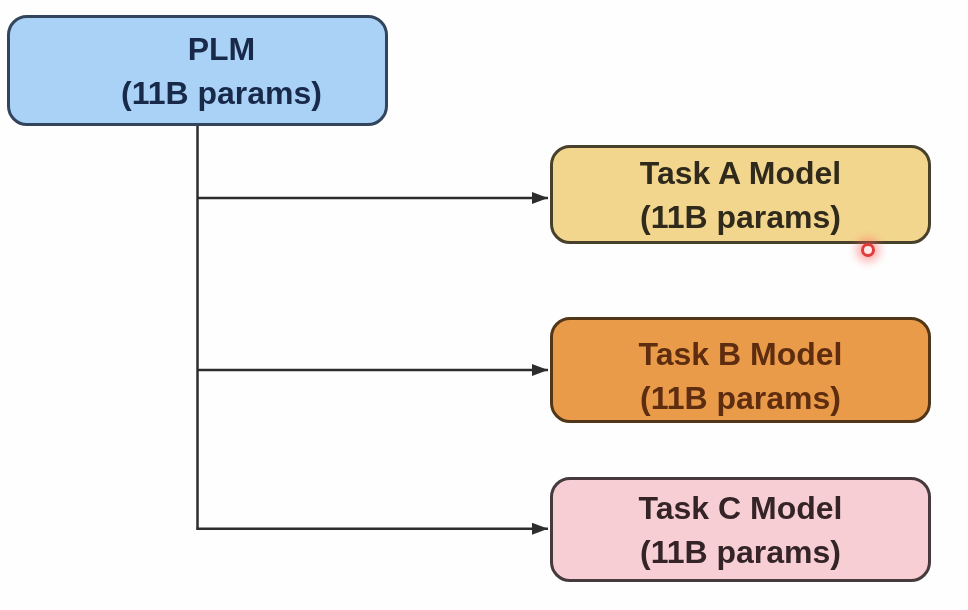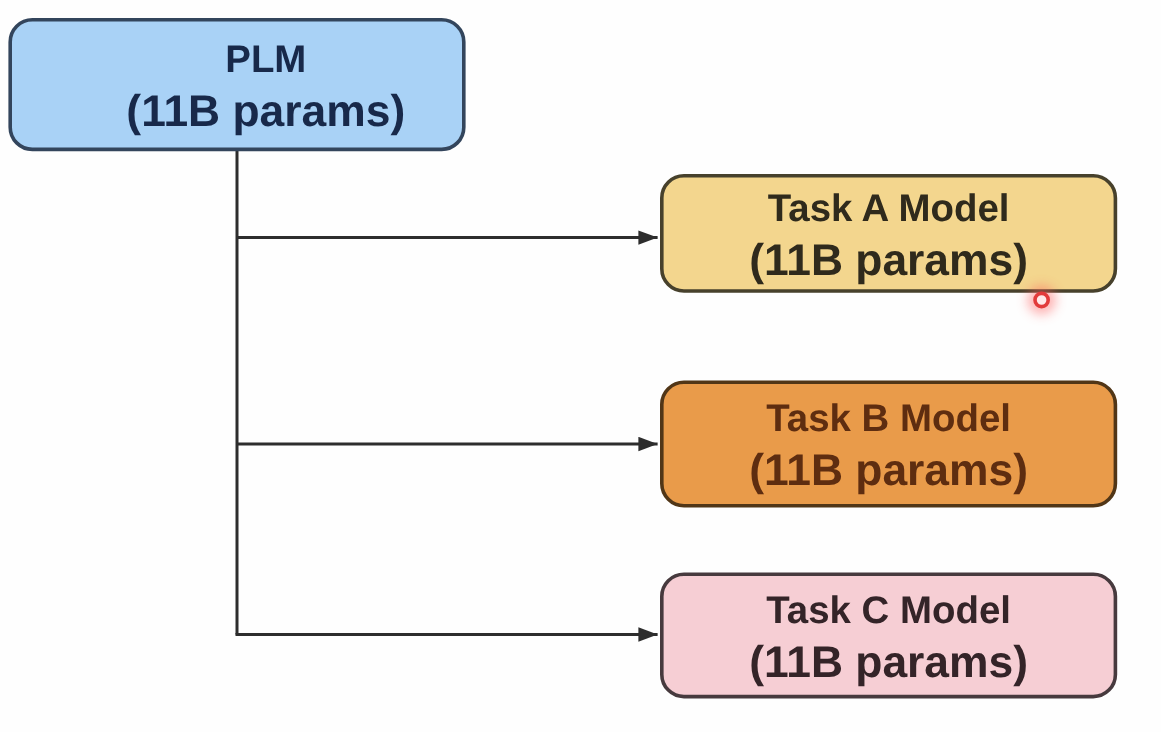--- a/index.html
+++ b/index.html
@@ -34,27 +34,27 @@
     justify-content: center;
     text-align: center;
     font-weight: bold;
   }
   .node .title {
     font-size: 32px;
     line-height: 44px;
     white-space: nowrap;
   }
   .node .subtitle {
-    font-size: 37px;
+    font-size: 32px;
     line-height: 44px;
     white-space: nowrap;
   }
   #node-plm    { left: 7px;   top: 15px;  width: 381px; height: 111px; padding-left: 48px; }
   #node-task-a { left: 550px; top: 145px; width: 381px; height: 99px; }
-  #node-task-b { left: 550px; top: 317px; width: 381px; height: 106px; }
+  #node-task-b { left: 550px; top: 317px; width: 381px; height: 106px; justify-content: flex-end; }
   #node-task-c { left: 550px; top: 477px; width: 381px; height: 105px; text-align: center; }
 
   #pointer-dot {
     position: absolute;
     left: 861px;
     top: 243px;
     width: 8px;
     height: 8px;
     border: 3px solid #e23b3b;
     background: #ffe9e9;

